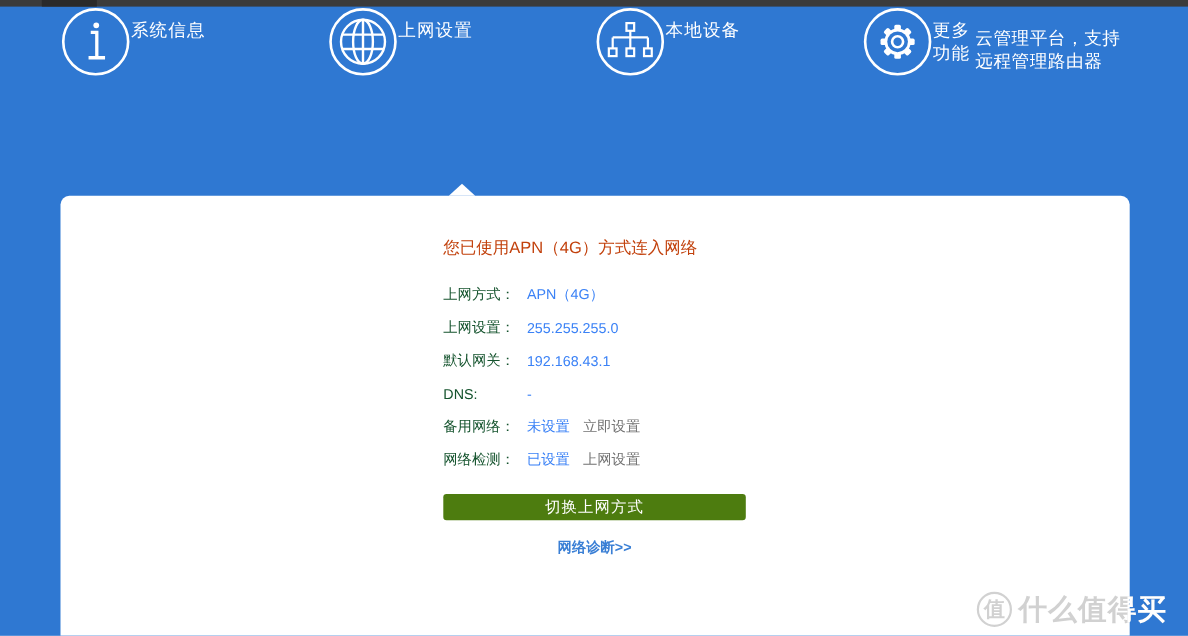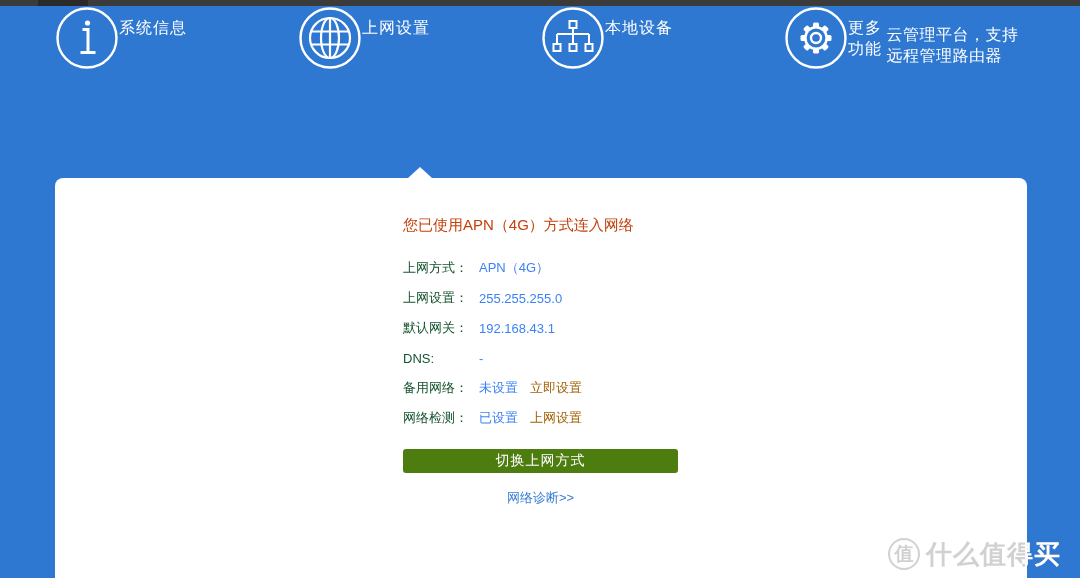--- a/index.html
+++ b/index.html
@@ -24,25 +24,25 @@
        border-bottom:11px solid #ffffff;}
 
   
   .panel{position:absolute;left:55px;top:178px;width:972px;height:400px;
        background:#ffffff;border-radius:8px 8px 0 0;}
   .content{padding-left:348px;padding-top:38px;}
   .title{font-size:15px;color:#c2410c;margin:0 0 18px 0;font-weight:400;}
   .row{height:30px;display:flex;align-items:center;font-size:13px;}
   .row-label{width:76px;color:#14532d;flex:none;}
   .row-value{color:#3b82f6;margin-right:12px;}
-  .row-link{color:#a16207;text-decoration:none;cursor:pointer;}
+  .row-link{color:#737373;text-decoration:none;cursor:pointer;}
   .switch-btn{display:block;margin-top:16px;width:275px;height:24px;background:#4d7c0f;
        color:#fff;border:none;border-radius:3px;font-size:14px;letter-spacing:1px;cursor:pointer;}
   .diagnose{display:block;width:275px;text-align:center;margin-top:16px;
-       font-size:13px;color:#3a7fd5;text-decoration:none;font-weight:normal;cursor:pointer;}
+       font-size:13px;color:#3a7fd5;text-decoration:none;font-weight:bold;cursor:pointer;}
 
   
   .watermark{position:absolute;right:2px;bottom:6px;width:190px;height:36px;pointer-events:none;}
   .wm-layer{position:absolute;left:0;top:0;width:100%;height:100%;
        display:flex;align-items:center;gap:6px;font-weight:bold;}
   .wm-badge{width:28px;height:28px;border:2px solid currentColor;border-radius:50%;
        display:flex;align-items:center;justify-content:center;font-size:19px;flex:none;}
   .wm-text{font-size:26px;letter-spacing:1px;white-space:nowrap;}
   .wm-gray{color:rgba(140,140,140,0.40);}
   .wm-white{color:#ffffff;clip-path:inset(0 0 0 137px);}

